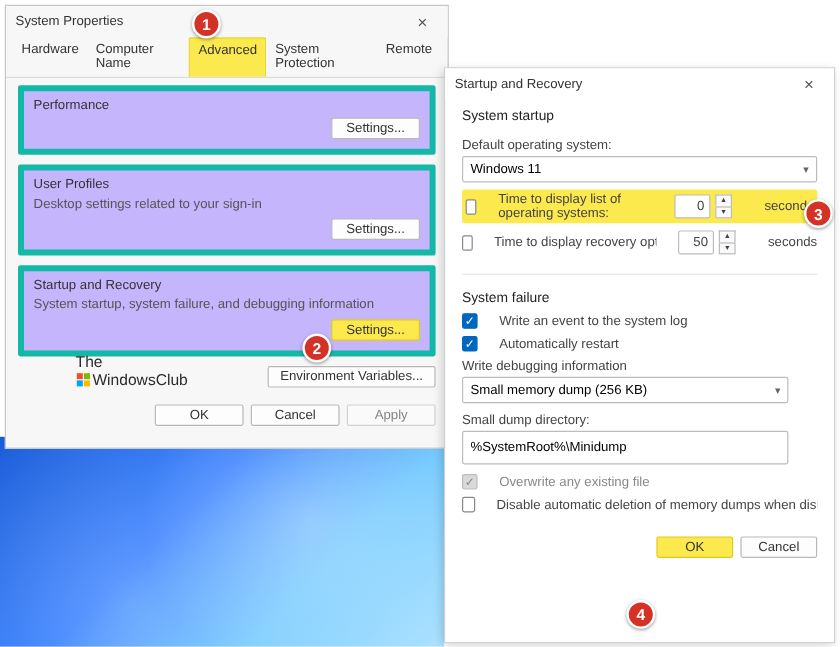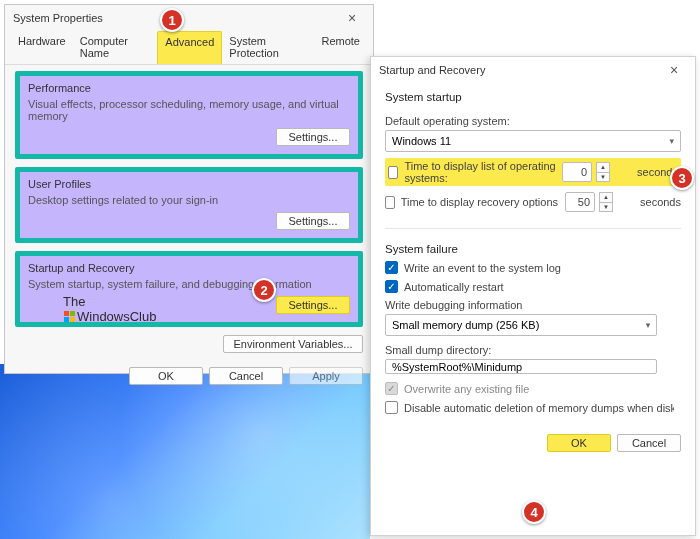--- a/index.html
+++ b/index.html
@@ -38,33 +38,33 @@
   
   .win2 { position:absolute; right:4px; top:56px; width:326px; height:480px; background:#fff;
     border:1px solid #d0d0d0; box-shadow:-2px 2px 8px rgba(0,0,0,.18); z-index:3; }
   .win2 .titlebar { background:#fff; }
   .section { padding:8px 14px 4px; }
   .sectitle { font-size:11.5px; color:#222; margin-bottom:6px; }
   .label { font-size:11px; color:#444; margin-bottom:3px;margin-top:12px; }
   .select { width:100%; height:22px; border:1px solid #bcbcbc; border-radius:2px; background:#fff;
     font-size:11px; padding:0 6px; display:flex; align-items:center; justify-content:space-between; }
   .select .chev { font-size:9px; color:#666; }
-  .row { display:flex; align-items:center; gap:6px; margin:6px 0; font-size:11px; color:#444; }
+  .row { display:flex; align-items:center; gap:18px; margin:6px 0; font-size:11px; color:#444; }
   .chk { width:13px; height:13px; border:1px solid #888; border-radius:2px; background:#fff; display:inline-flex; align-items:center; justify-content:center; font-size:10px; color:#fff; }
   .chk.checked { background:#0067c0; border-color:#0067c0; }
   .chk.disabled { background:#d9d9d9; border-color:#bdbdbd; color:#8a8a8a; }
   .row.hl { background:#fbe94d; padding:2px 3px; border-radius:2px; }
   .numcell { margin-left:auto; display:flex; align-items:center; gap:4px; }
   .numbox { width:30px; height:20px; border:1px solid #bcbcbc; border-radius:2px; text-align:right; padding:0 4px; font-size:11px; background:#fff; display:flex; align-items:center; justify-content:flex-end; }
   .spin { width:14px; height:20px; display:flex; flex-direction:column; }
   .spin div { flex:1; border:1px solid #bcbcbc; font-size:6px; display:flex; align-items:center; justify-content:center; background:#fafafa; }
   .spin div:first-child { border-bottom:none; }
   .unit { font-size:11px; color:#444;margin-left:23px; }
   .divider { height:1px; background:#e6e6e6; margin:6px 14px; }
-  .textinput { width:100%; height:15px; border:1px solid #bcbcbc; border-radius:2px; background:#fff; font-size:11px; padding:0 6px; display:flex; align-items:center; }
+  .textinput { width:100%; height:28px; border:1px solid #bcbcbc; border-radius:2px; background:#fff; font-size:11px; padding:0 6px; display:flex; align-items:center; }
   .win2 .actionrow { padding:10px 14px; }
 
   
   .callout { position:absolute; width:24px; height:24px; border-radius:50%; background:#d43227;
     border:2px solid #fff; color:#fff; font-weight:700; font-size:13px; display:flex;
     align-items:center; justify-content:center; z-index:5; box-shadow:0 1px 3px rgba(0,0,0,.4); }
 </style>
 </head>
 <body>
 
@@ -80,21 +80,20 @@
     <div class="tab">Hardware</div>
     <div class="tab">Computer Name</div>
     <div class="tab active">Advanced</div>
     <div class="tab">System Protection</div>
     <div class="tab">Remote</div>
   </div>
   <div class="content1">
 
     <div class="group">
       <div class="gtitle">Performance</div>
-      <div class="gdesc">Visual effects, processor scheduling, memory usage, and virtual memory</div>
       <div class="settings-btn-row">
         <div class="btn">Settings...</div>
       </div>
     </div>
 
     <div class="group">
       <div class="gtitle">User Profiles</div>
       <div class="gdesc">Desktop settings related to your sign-in</div>
       <div class="settings-btn-row">
         <div class="btn">Settings...</div>

